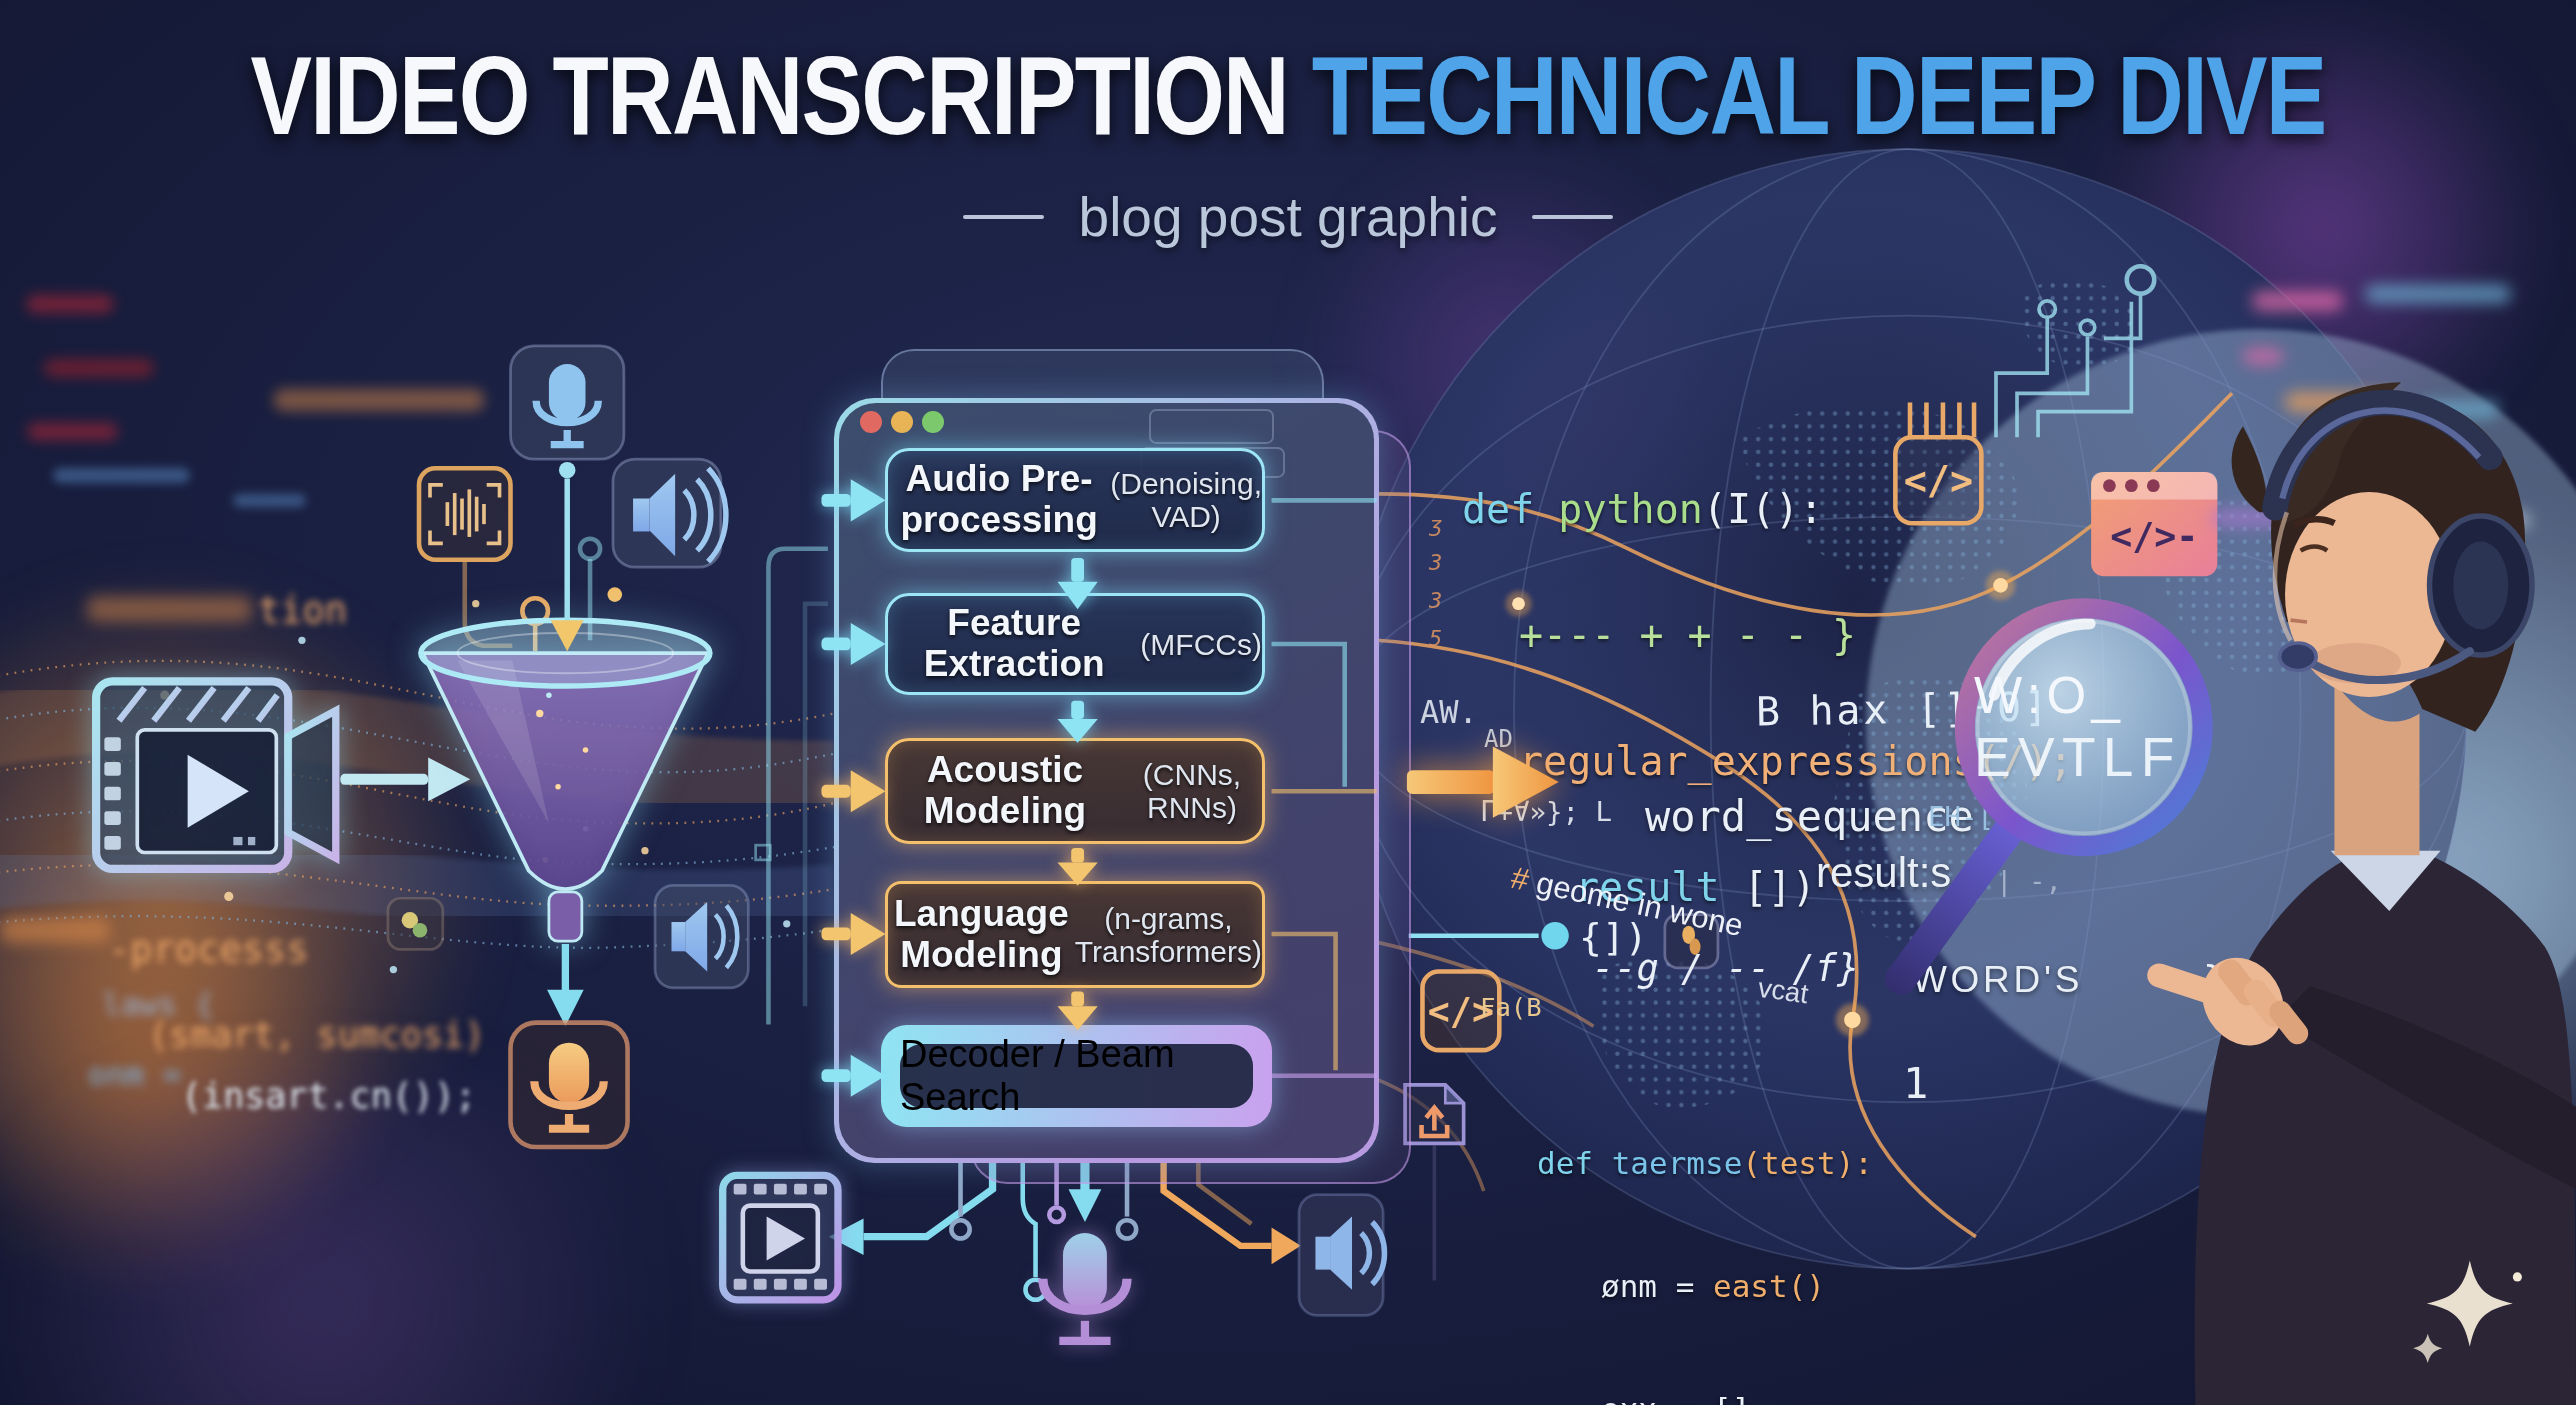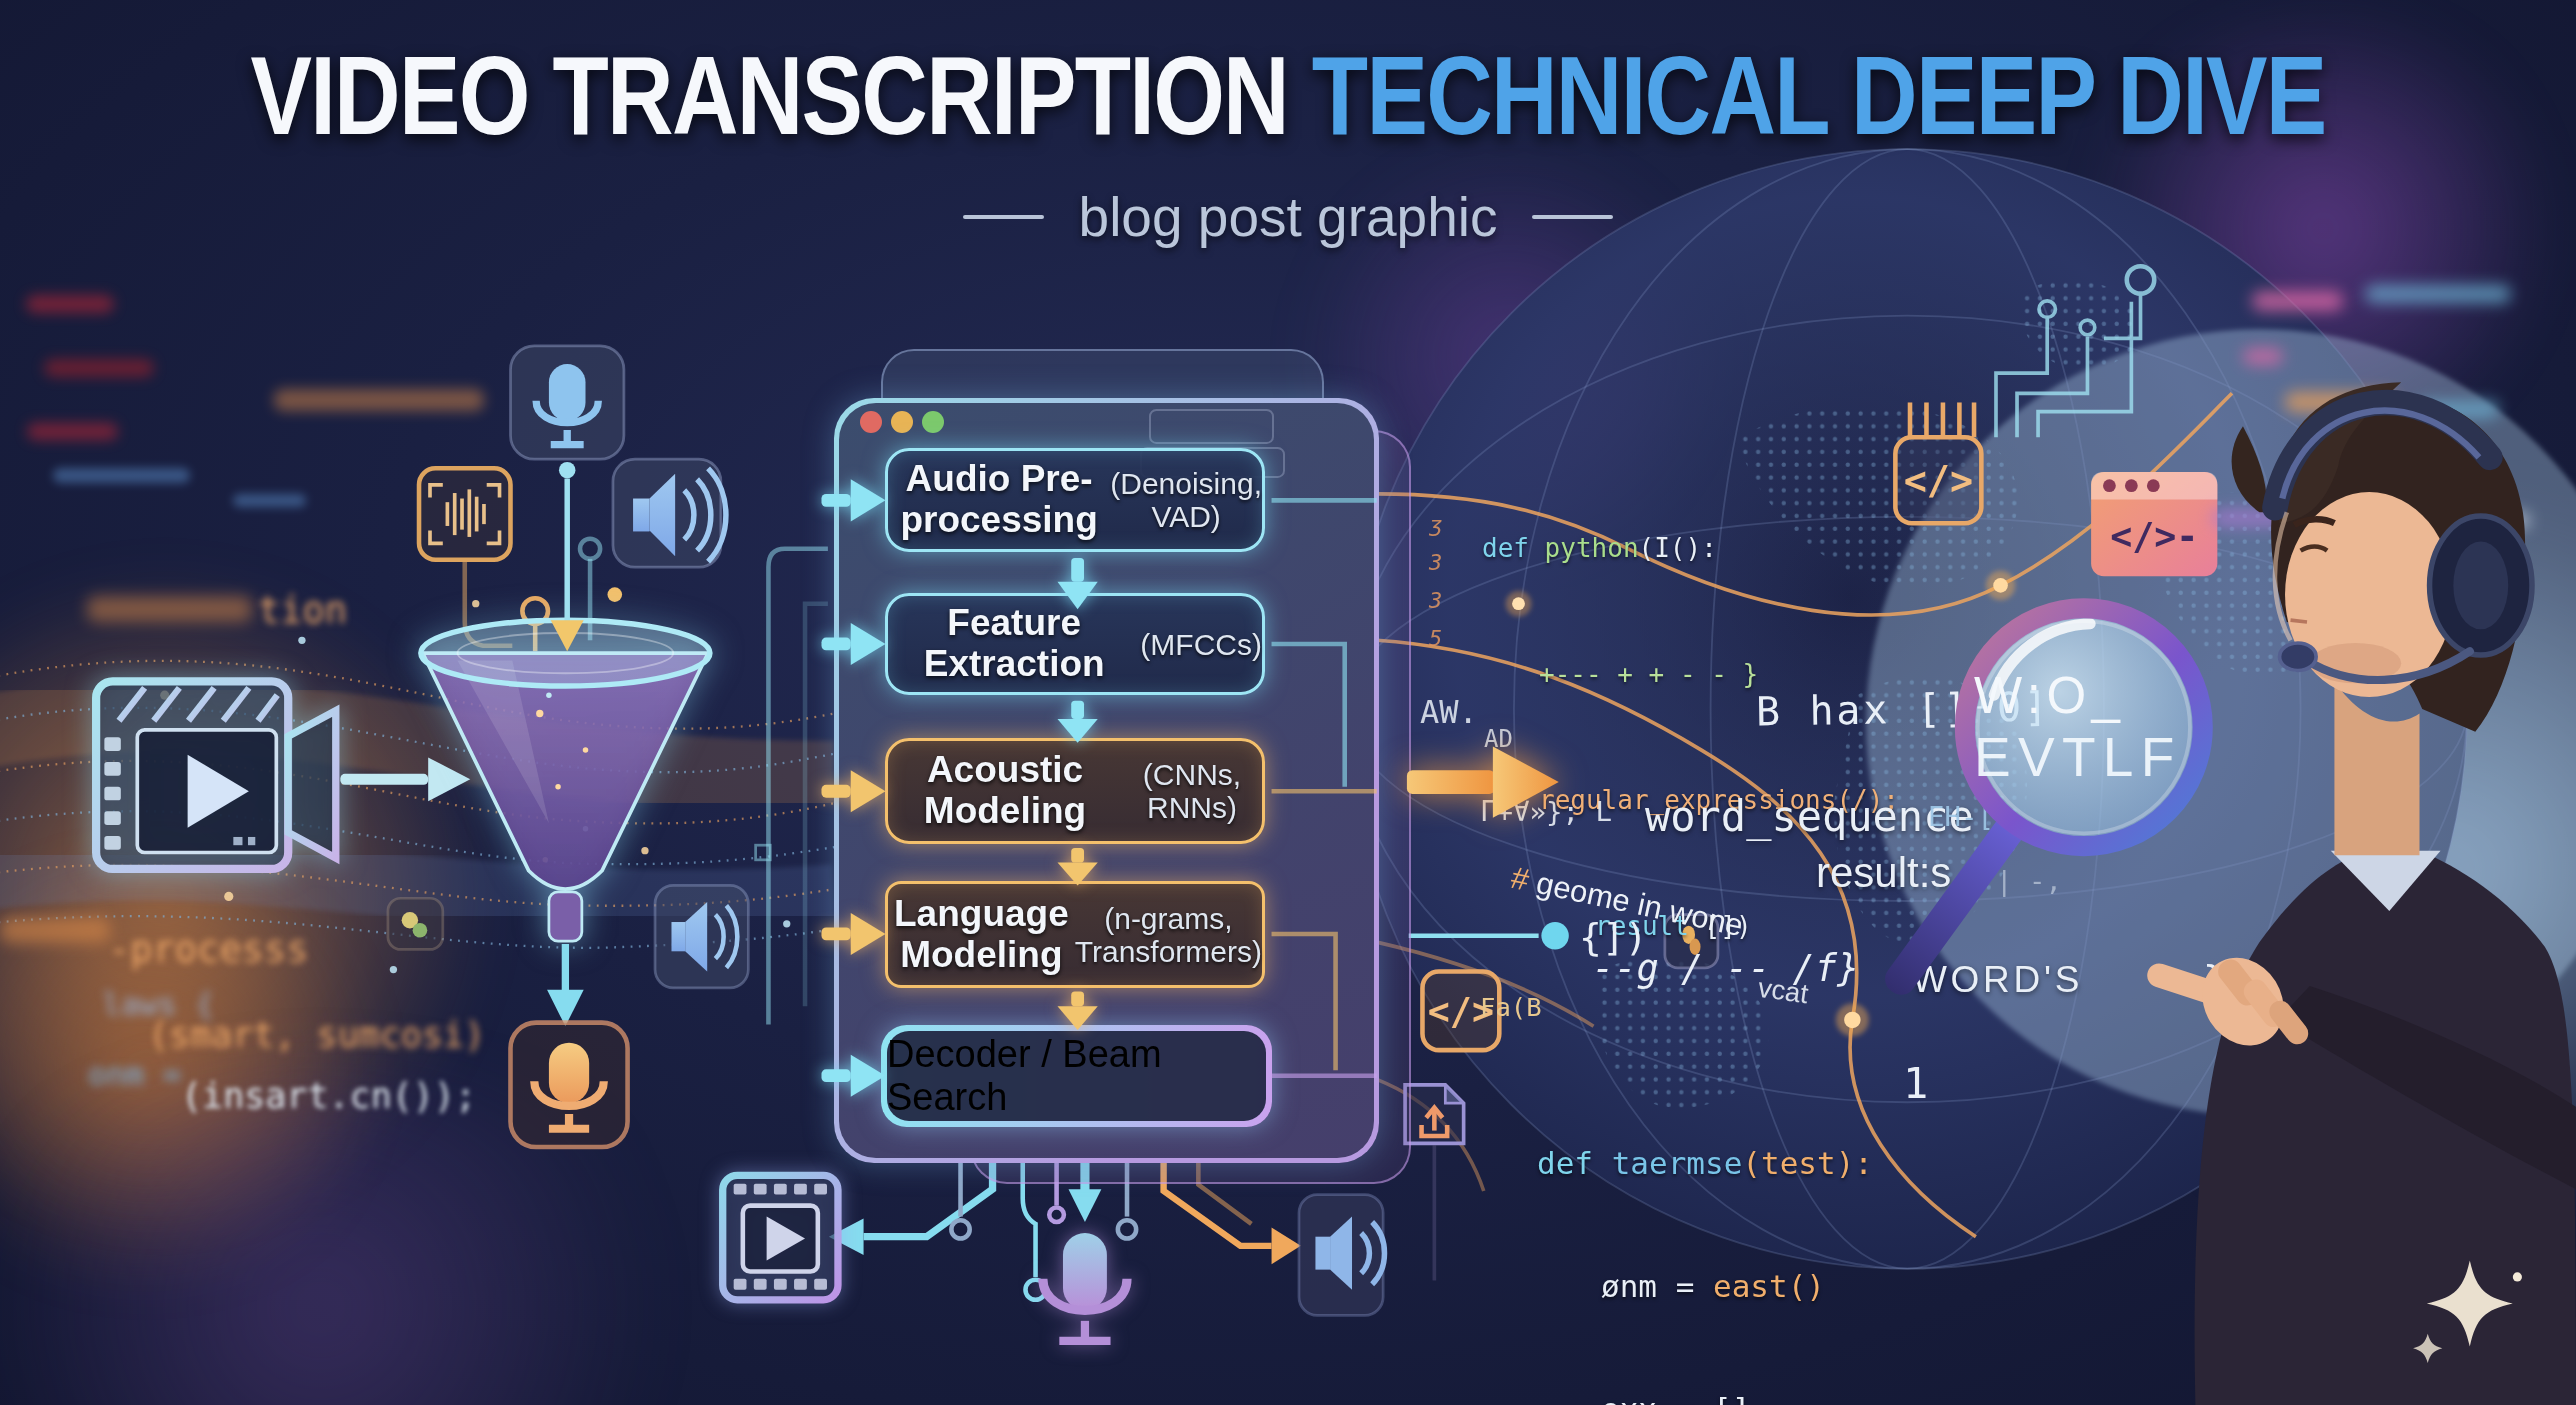--- a/index.html
+++ b/index.html
@@ -39,21 +39,21 @@
   
   .step{position:absolute;width:380px;display:flex;flex-direction:row;align-items:center;
     justify-content:center;text-align:center;border-radius:24px;box-sizing:border-box;}
   .step .lbl{font-size:37px;font-weight:bold;color:#f3f6fb;text-shadow:0 1.8px 4.6px rgba(0,0,0,.8);line-height:1.1;}
   .step .sub{font-size:30px;color:#dfe6f0;text-shadow:0 1.8px 3.7px rgba(0,0,0,.8);line-height:1.1;}
   .cyanBox{border:3.7px solid #9de6f5;background:linear-gradient(180deg,rgba(38,52,88,.93),rgba(30,40,72,.93));
     box-shadow:0 0 22px rgba(120,220,245,.55),inset 0 0 18.3px rgba(120,220,245,.22);}
   .goldBox{border:3.7px solid #f4c06c;background:linear-gradient(180deg,rgba(72,54,48,.92),rgba(54,42,46,.93));
     box-shadow:0 0 22px rgba(244,180,100,.55),inset 0 0 18.3px rgba(244,180,100,.22);}
   #step5wrap{position:absolute;left:881px;top:1025px;width:391px;height:102px;border-radius:25.6px;
-    padding:6px;box-sizing:border-box;background:linear-gradient(90deg,#8fe4f2,#c9a2ee);
+    padding:19px;box-sizing:border-box;background:linear-gradient(90deg,#8fe4f2,#c9a2ee);
     box-shadow:0 0 24px rgba(150,200,245,.5);}
   #step5{width:100%;height:100%;border-radius:22px;background:rgba(33,39,66,.95);
     display:flex;align-items:center;justify-content:center;}
   
   #magText{position:absolute;left:1974px;top:666px;width:229px;text-align:left;color:#f4f8fc;}
   #magText .m1{font-size:51px;letter-spacing:5.5px;}
   #magText .m2{font-size:55px;letter-spacing:7.3px;color:rgba(240,247,252,.95);}
 </style>
 </head>
 <body>
@@ -431,21 +431,21 @@
   <div class="bar" style="left:2417px;top:401px;width:82px;height:16.5px;background:#6fb6d8;filter:blur(7.3px);opacity:.7"></div>
   <div class="bar" style="left:2310px;top:435px;width:64px;height:16.5px;background:#d87a9a;filter:blur(7.3px);opacity:.7"></div>
   <div class="bar" style="left:2212px;top:509px;width:95px;height:18.3px;background:#a87ad0;filter:blur(7.3px);opacity:.7"></div>
   <div class="bar" style="left:2324px;top:505px;width:137px;height:18.3px;background:#78b8d8;filter:blur(7.3px);opacity:.7"></div>
   <div class="bar" style="left:2475px;top:512px;width:55px;height:16.5px;background:#d8e4f0;filter:blur(7.3px);opacity:.6"></div>
   <div class="bar" style="left:2378px;top:554px;width:79px;height:16.5px;background:#68c4c8;filter:blur(7.3px);opacity:.7"></div>
 
   <div class="t mono" style="left:1429px;top:430px;font-size:22px;color:rgba(224,149,94,.85);font-style:italic;line-height:38px;">
     <div>ʒ</div><div>3</div><div>3</div><div>5</div>
   </div>
-  <div class="t mono" style="left:1462px;top:443px;font-size:26px;line-height:42px;text-shadow:0 1.8px 3.7px rgba(0,0,0,.6);margin-left:20px;">
+  <div class="t mono" style="left:1462px;top:404px;font-size:40px;line-height:42px;text-shadow:0 1.8px 3.7px rgba(0,0,0,.6);">
     <div><span class="c-cyan">def</span><span class="c-green"> python</span><span class="c-white">(I():</span></div>
     <div style="margin-left:57px;color:#b8e09a">+--- + + - - }</div>
     <div style="margin-left:57px;color:#f0b078">regular_expressions(/);</div>
     <div style="margin-left:113px;"><span class="c-cyan">result</span><span class="c-white"> [])</span></div>
   </div>
 
   <div class="t mono c-white" style="left:1420px;top:693px;font-size:32px;opacity:.85">AW.</div>
   <div class="t mono c-white" style="left:1484px;top:725px;font-size:24px;opacity:.8">AD</div>
   <div class="t mono c-white" style="left:1756px;top:686px;font-size:40px;letter-spacing:2.7px;transform:rotate(-1deg)">B hax []¹0]</div>
   <div class="t mono c-white" style="left:1480px;top:796px;font-size:27.4px;opacity:.9">Γ+∀»}; L</div>

